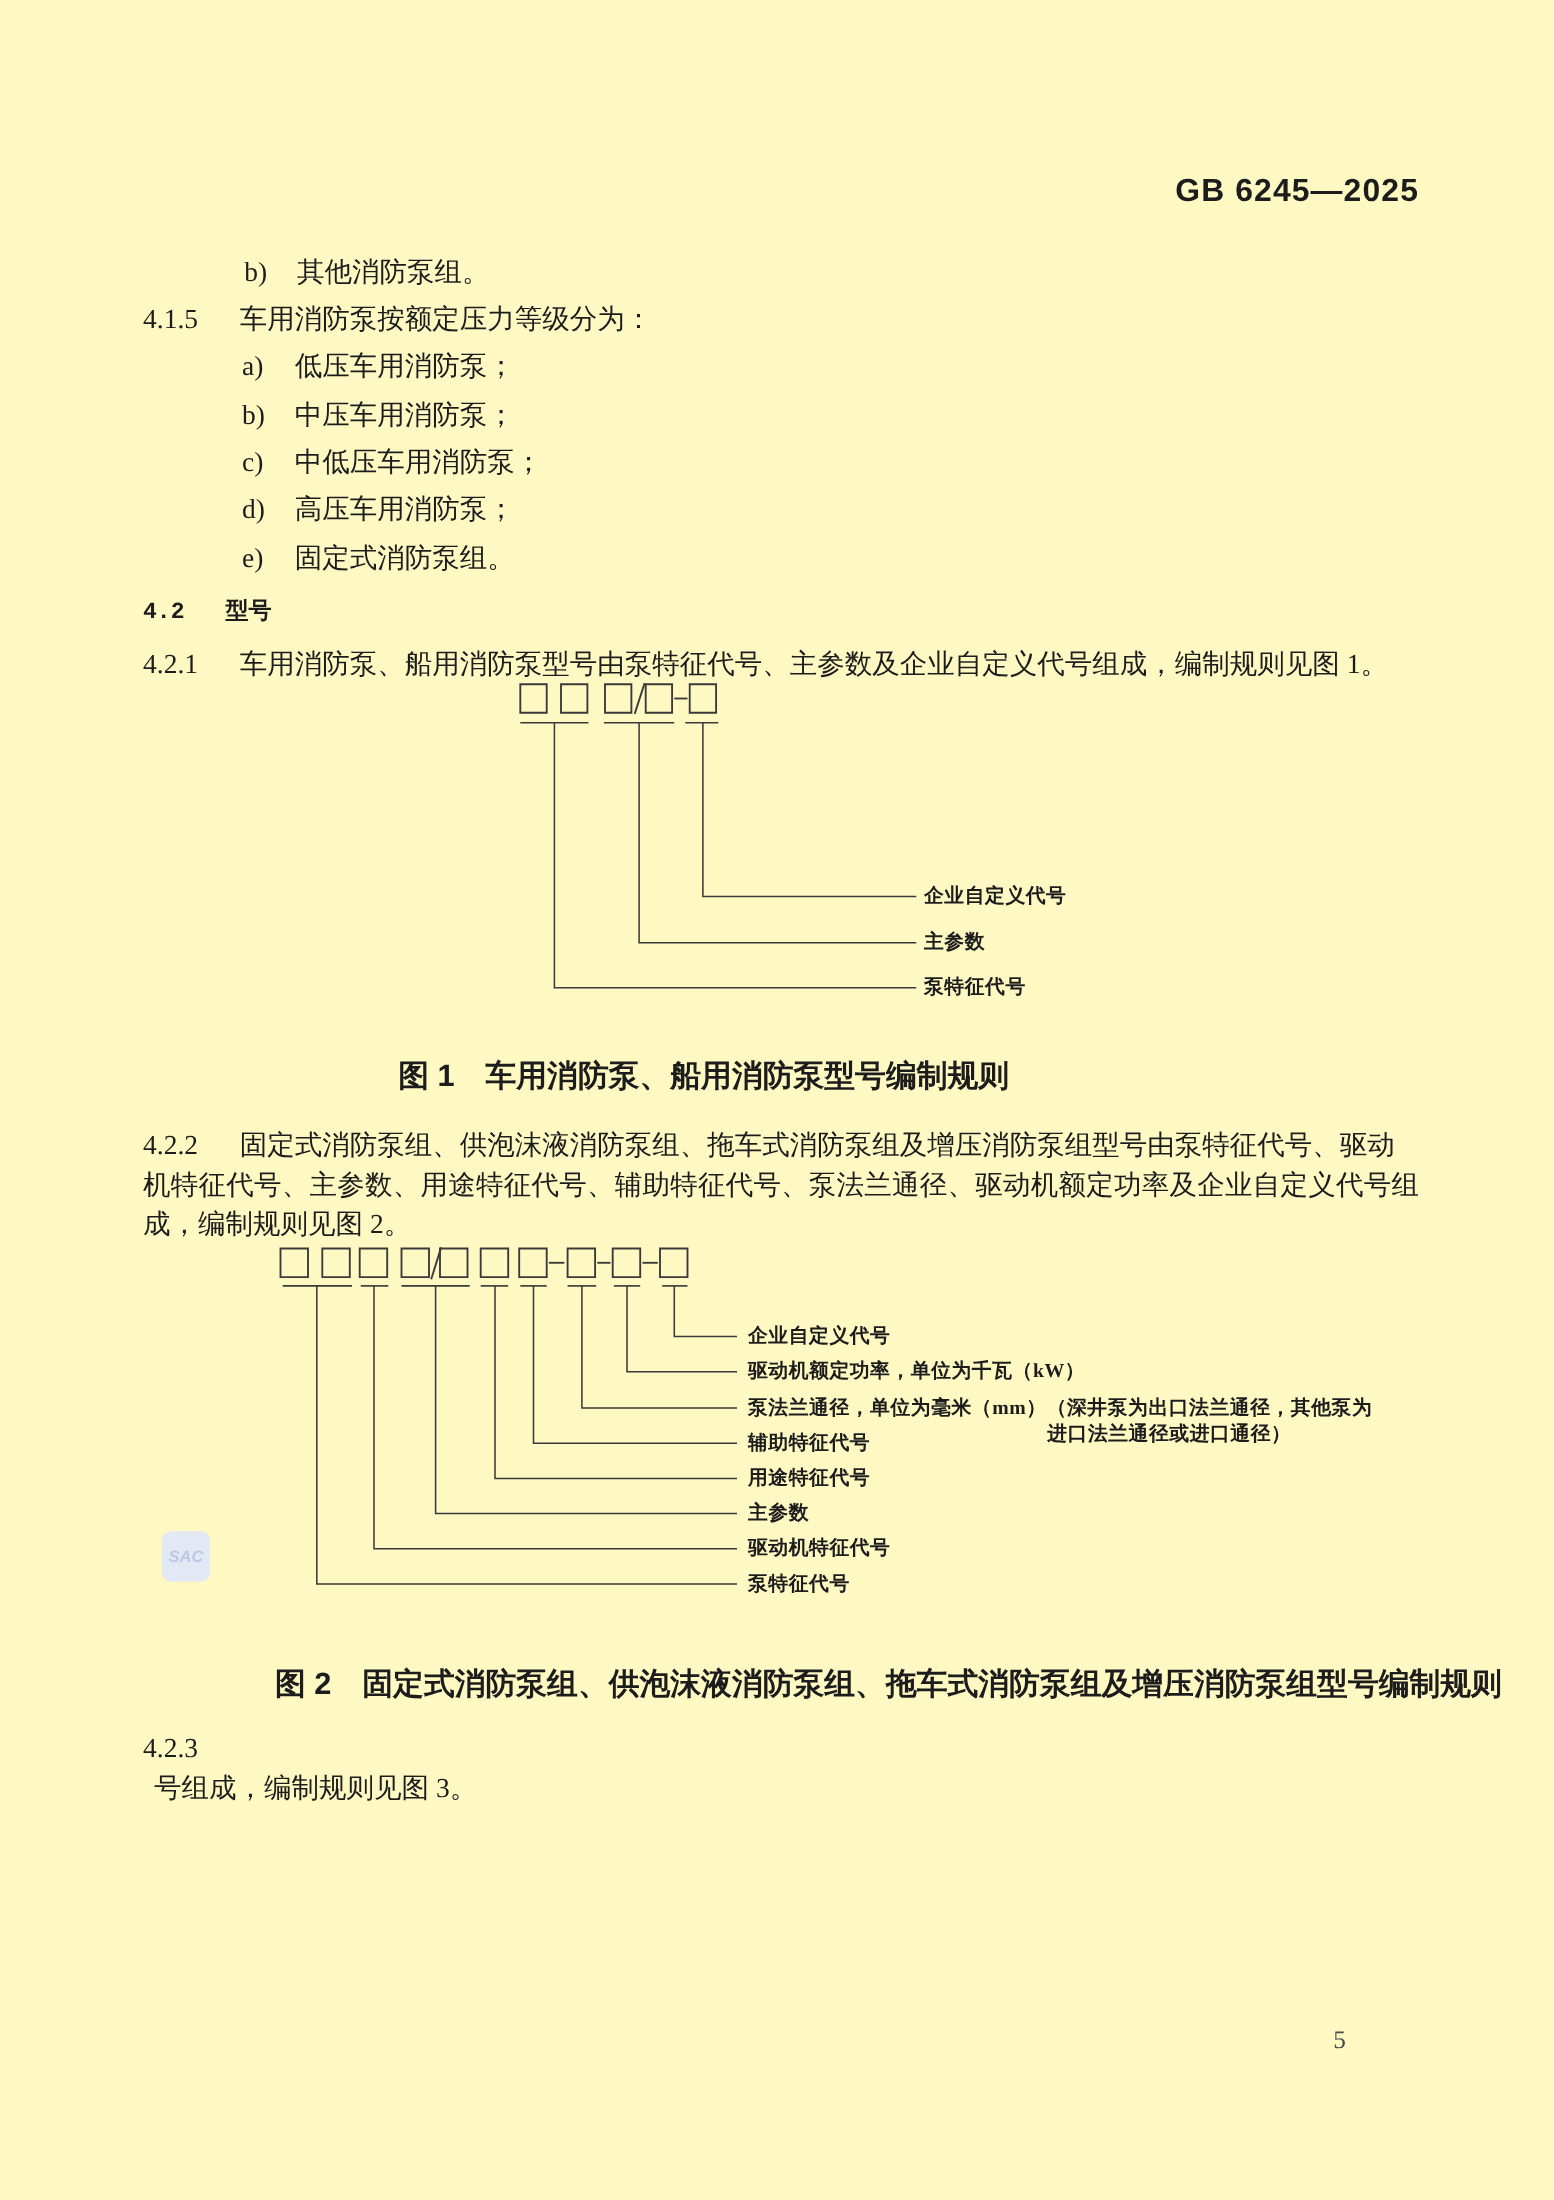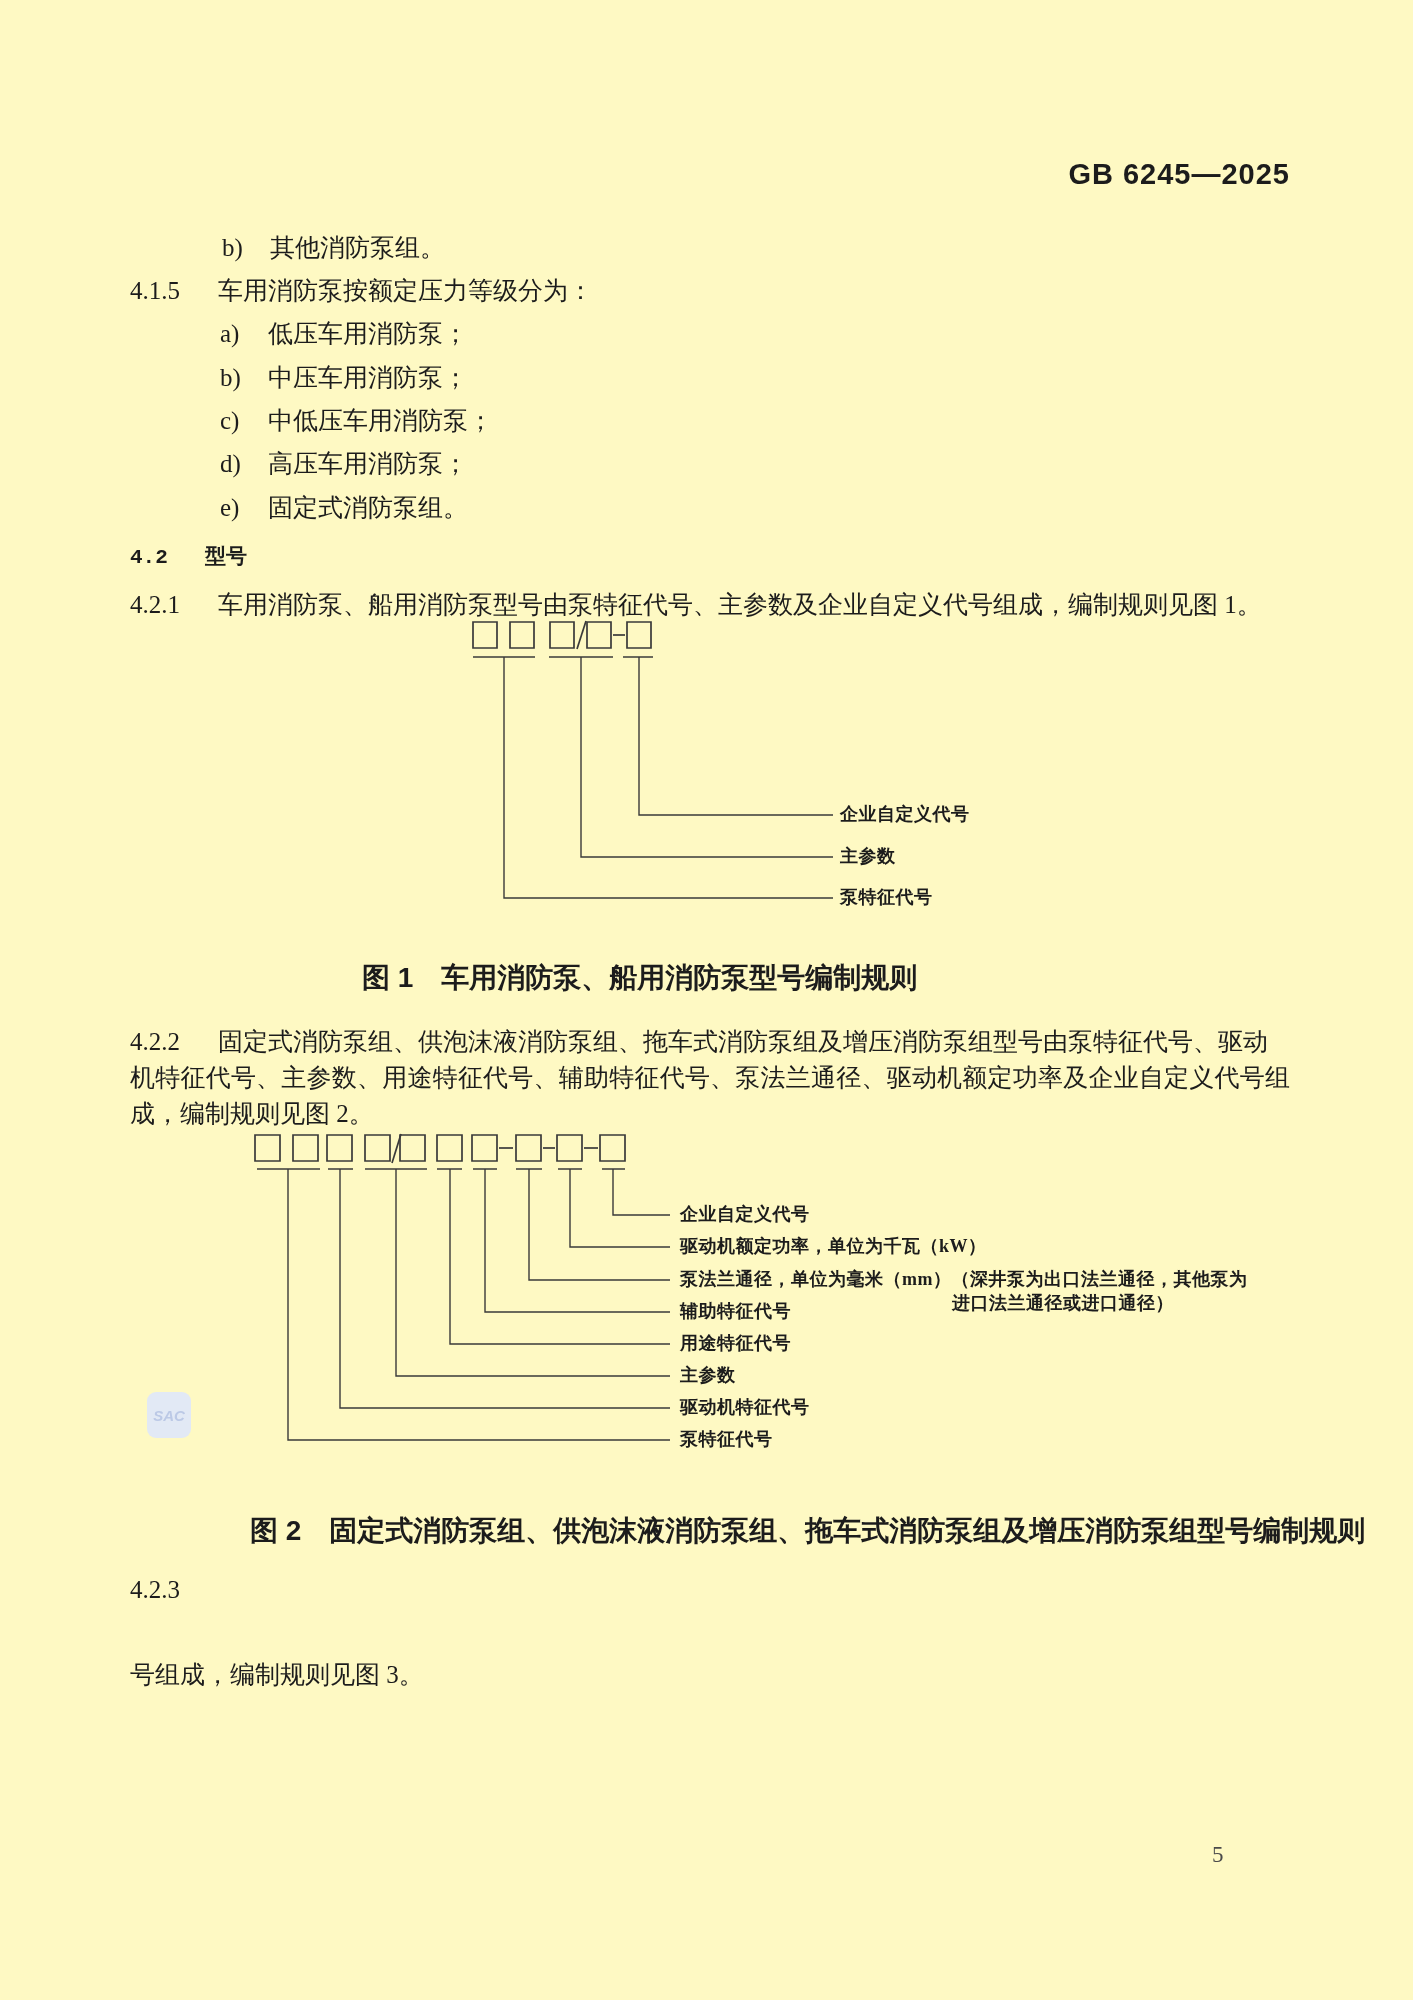--- a/index.html
+++ b/index.html
@@ -137,19 +137,19 @@
   <div class="abs figlabel" style="left:680px;top:1269px;">泵法兰通径，单位为毫米（mm）（深井泵为出口法兰通径，其他泵为</div>
   <div class="abs figlabel" style="left:952px;top:1293px;">进口法兰通径或进口通径）</div>
   <div class="abs figlabel" style="left:680px;top:1301px;">辅助特征代号</div>
   <div class="abs figlabel" style="left:680px;top:1333px;">用途特征代号</div>
   <div class="abs figlabel" style="left:680px;top:1365px;">主参数</div>
   <div class="abs figlabel" style="left:680px;top:1397px;">驱动机特征代号</div>
   <div class="abs figlabel" style="left:680px;top:1429px;">泵特征代号</div>
   <div class="abs caption" style="left:250px;top:1515px;">图 2　固定式消防泵组、供泡沫液消防泵组、拖车式消防泵组及增压消防泵组型号编制规则</div>
 
   <div class="abs body-text" style="left:130px;top:1576px;">4.2.3</div>
-  <div class="abs body-text" style="left:130px;top:1613px;margin-top:48px;">号组成，编制规则见图 3。</div>
+  <div class="abs body-text" style="left:140px;top:1613px;">号组成，编制规则见图 3。</div>
 
   <div id="watermark">SAC</div>
 
   <div class="abs pagenum" style="left:1212px;top:1842px;">5</div>
 
 </div>
 
 </body></html>

